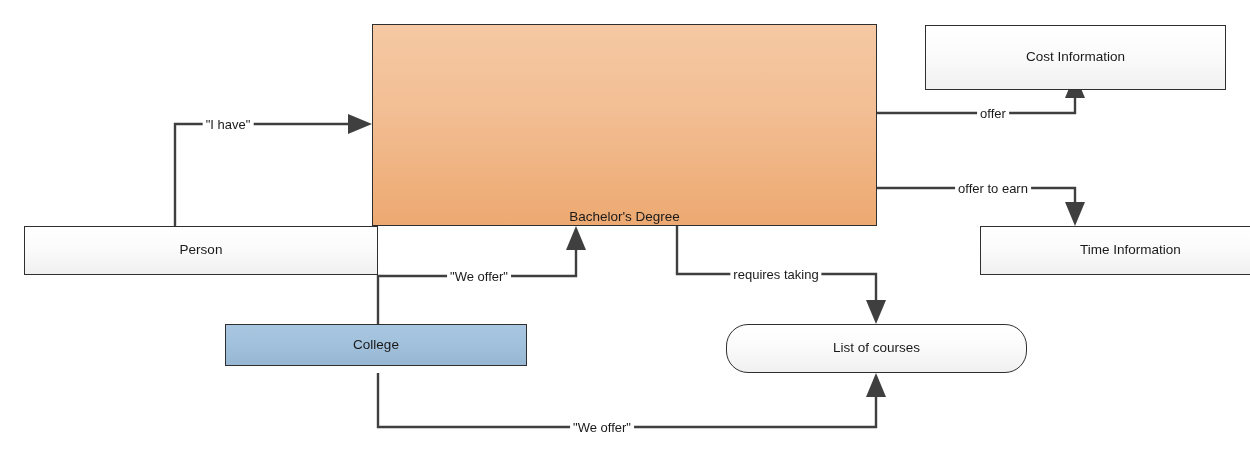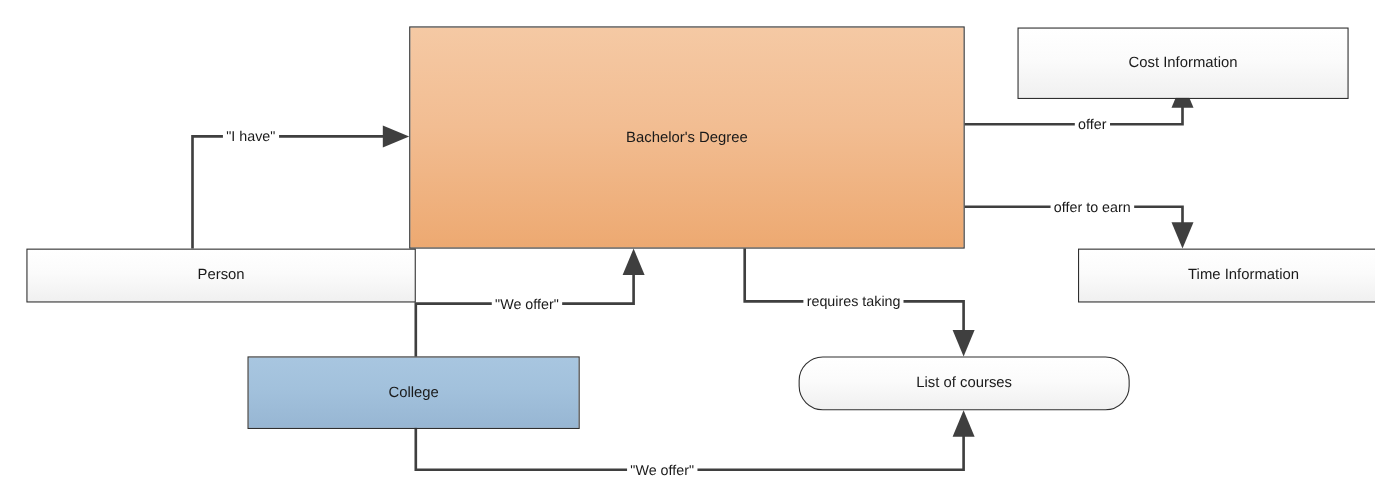--- a/index.html
+++ b/index.html
@@ -97,29 +97,29 @@
       <path class="edge-path" d="M 378 324 L 378 276 L 576 276 L 576 249"></path>
       <polygon class="edge-arrow" points="576,226 566,250 586,250"></polygon>
     </g>
 
     <g>
       <path class="edge-path" d="M 378 373 L 378 427 L 876 427 L 876 396"></path>
       <polygon class="edge-arrow" points="876,373 866,397 886,397"></polygon>
     </g>
   </svg>
 
-  <div class="node node-degree" style="left:372px; top:24px; width:505px; height:202px;">
+  <div class="node node-degree" style="left:372px; top:24px; width:505px; height:202px;align-items:flex-end;">
     <span>Bachelor's Degree</span>
   </div>
 
   <div class="node node-plain" style="left:24px; top:226px; width:354px; height:49px;">
     <span>Person</span>
   </div>
 
-  <div class="node node-college" style="left:225px; top:324px; width:302px; height:66px;justify-content:center;">
+  <div class="node node-college" style="left:225px; top:324px; width:302px; height:42px;justify-content:center;">
     <span>College</span>
   </div>
 
   <div class="node node-plain" style="left:925px; top:25px; width:301px; height:65px;">
     <span>Cost Information</span>
   </div>
 
   <div class="node node-plain" style="left:980px; top:226px; width:301px; height:49px;">
     <span>Time Information</span>
   </div>

